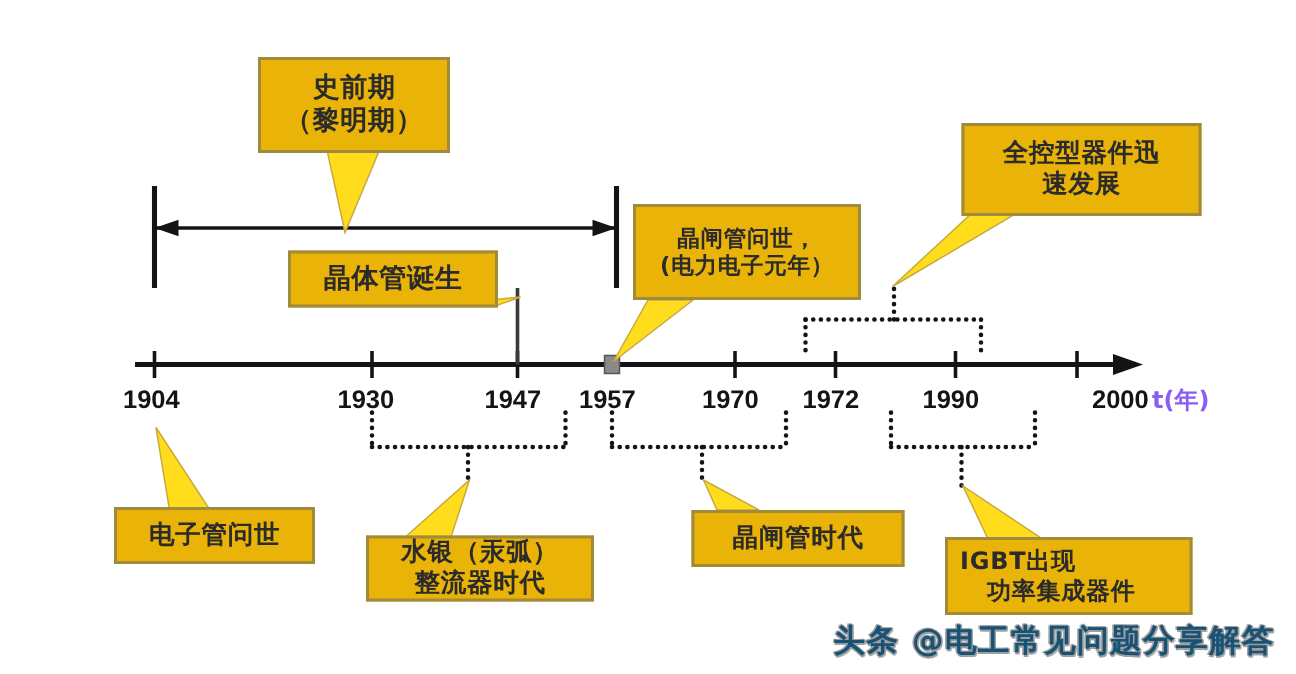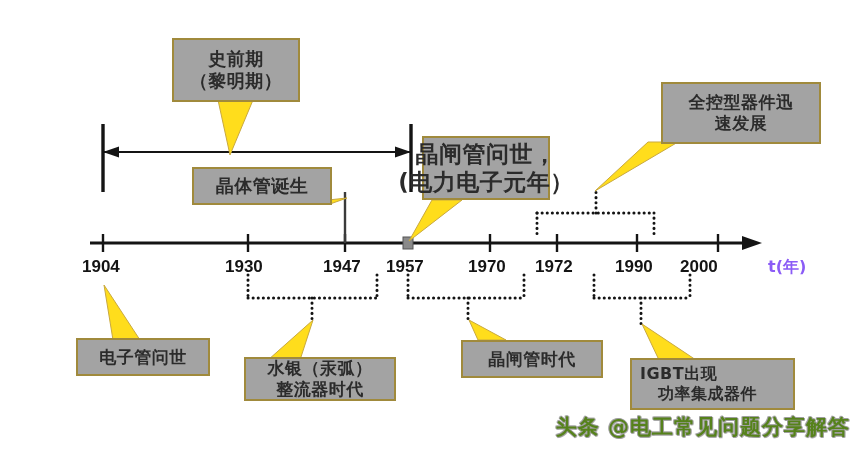--- a/index.html
+++ b/index.html
@@ -25,21 +25,21 @@
     position: absolute;
     left: 0;
     top: 0;
     width: 864px;
     height: 449px;
     pointer-events: none;
   }
   
   .callout {
     position: absolute;
-    background: #a3a3a3;
+    background: #eab308;
     border: 2px solid #A08A3C;
     box-sizing: border-box;
     color: #2b2b2b;
     font-family: "DejaVu Sans", "Liberation Sans", sans-serif;
     font-weight: 700;
     text-align: center;
     display: flex;
     flex-direction: column;
     align-items: center;
     justify-content: center;
@@ -68,21 +68,21 @@
     z-index: 4;
   }
   
   #watermark {
     position: absolute;
     right: 14px;
     bottom: 8px;
     font-family: "DejaVu Sans", "Liberation Sans", sans-serif;
     font-size: 21px;
     font-weight: 700;
-    color: #4d7c0f;
+    color: #0c4a6e;
     text-shadow:
        1px 0 0 #9a9a9a, -1px 0 0 #9a9a9a,
        0 1px 0 #9a9a9a, 0 -1px 0 #9a9a9a,
        1px 1px 0 #b5b5b5, -1px -1px 0 #b5b5b5;
     letter-spacing: 1px;
     opacity: 0.95;
     z-index: 8;
     white-space: nowrap;
   }
 </style>
@@ -168,39 +168,39 @@
     </g>
   </svg>
 
   <div class="yearlabel" style="left:82px; top:257px;">1904</div>
   <div class="yearlabel" style="left:225px; top:257px;">1930</div>
   <div class="yearlabel" style="left:323px; top:257px;">1947</div>
   <div class="yearlabel" style="left:386px; top:257px;">1957</div>
   <div class="yearlabel" style="left:468px; top:257px;">1970</div>
   <div class="yearlabel" style="left:535px; top:257px;">1972</div>
   <div class="yearlabel" style="left:615px; top:257px;">1990</div>
-  <div class="yearlabel" style="left:680px; top:257px;">2000</div>
+  <div class="yearlabel" style="left:728px; top:257px;">2000</div>
 
   <div class="axislabel" style="left:768px; top:257px;">t(年)</div>
 
   <div class="callout" style="left:172px; top:38px; width:128px; height:64px; font-size:18px;">
     <span class="ln">史前期</span>
     <span class="ln">（黎明期）</span>
   </div>
 
   <div class="callout" style="left:192px; top:167px; width:140px; height:38px; font-size:18px;">
     <span class="ln">晶体管诞生</span>
   </div>
 
-  <div class="callout" style="left:422px; top:136px; width:128px; height:64px; font-size:23px;">
+  <div class="callout" style="left:422px; top:136px; width:152px; height:64px; font-size:15px;">
     <span class="ln">晶闸管问世，</span>
     <span class="ln">(电力电子元年）</span>
   </div>
 
-  <div class="callout" style="left:641px; top:82px; width:160px; height:62px; font-size:17px;margin-left:20px;">
+  <div class="callout" style="left:641px; top:82px; width:160px; height:62px; font-size:17px;">
     <span class="ln">全控型器件迅</span>
     <span class="ln">速发展</span>
   </div>
 
   <div class="callout" style="left:76px; top:338px; width:134px; height:38px; font-size:17px;">
     <span class="ln">电子管问世</span>
   </div>
 
   <div class="callout" style="left:244px; top:357px; width:152px; height:44px; font-size:17px;">
     <span class="ln">水银（汞弧）</span>

